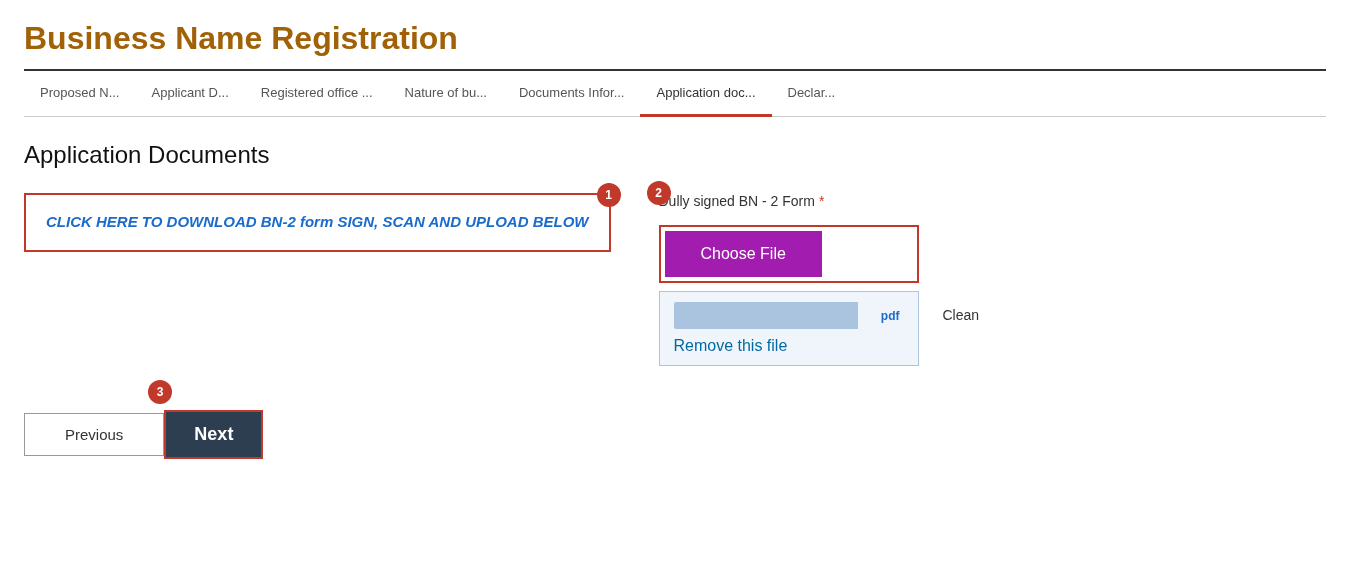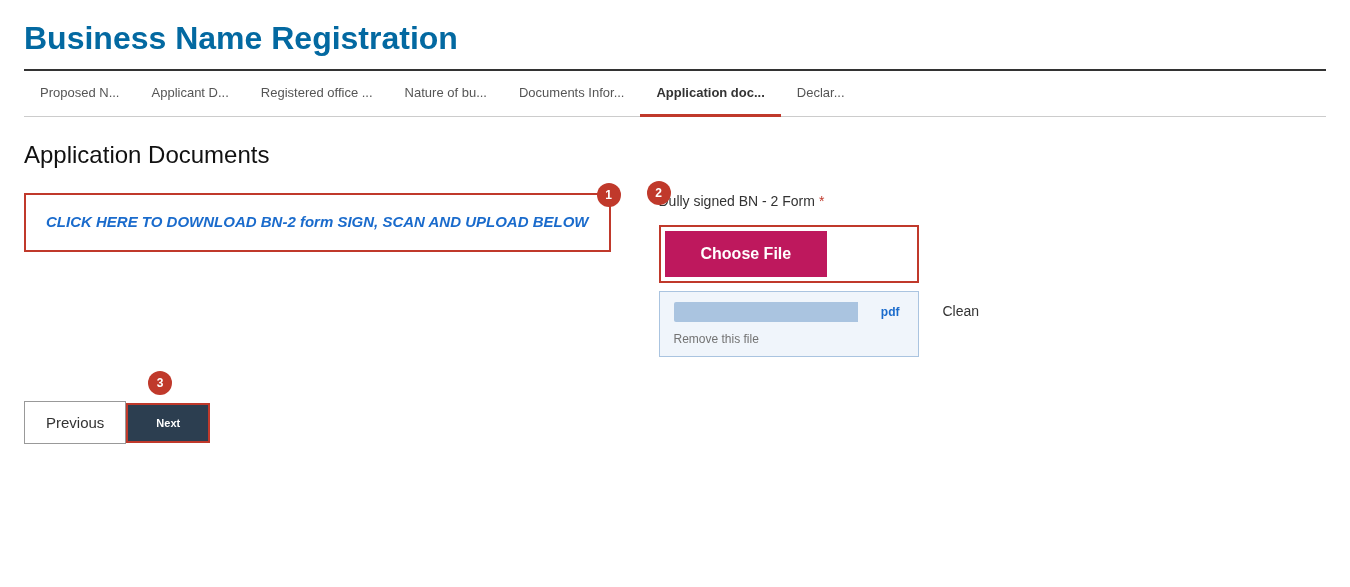--- a/index.html
+++ b/index.html
@@ -1,36 +1,36 @@
 <!DOCTYPE html>
 <html><head>
   <meta charset="utf-8">
   <style>
     * { box-sizing: border-box; margin: 0; padding: 0; }
     body { font-family: Arial, sans-serif; background: #fff; color: #333; font-size: 14px; }
 
     .page-wrapper { max-width: 1350px; margin: 0 auto; padding: 0 24px; }
 
-    .page-title { font-size: 32px; font-weight: 700; color: #0369a1; padding: 20px 0 12px 0; border-bottom: 2px solid #333; }
+    .page-title { font-size: 32px; font-weight: 700; color: #a16207; padding: 20px 0 12px 0; border-bottom: 2px solid #333; }
 
     .tabs { display: flex; border-bottom: 1px solid #ccc; margin-top: 0; }
     .tab-item {
       padding: 14px 16px;
       font-size: 13px;
       color: #555;
       cursor: pointer;
       white-space: nowrap;
       border-bottom: 3px solid transparent;
       margin-bottom: -1px;
       text-align: center;
     }
     .tab-item.active {
       color: #333;
       border-bottom: 3px solid #c0392b;
-      font-weight: 700;
+      font-weight: 400;
     }
 
     .content-area { padding: 24px 0; }
 
     .section-title { font-size: 24px; font-weight: 400; margin-bottom: 24px; color: #111; }
 
     .form-row { display: flex; align-items: flex-start; gap: 48px; margin-bottom: 24px; }
 
     
     .download-box {
@@ -70,50 +70,50 @@
     .upload-label { font-size: 14px; color: #333; margin-bottom: 6px; }
     .required-star { color: #c0392b; margin-left: 4px; }
 
     .choose-file-box {
       border: 2px solid #c0392b;
       padding: 4px;
       display: inline-block;
       position: relative;
     }
     .choose-file-btn {
-      background: #be185d;
+      background: #a21caf;
       color: #fff;
       border: none;
       padding: 14px 36px;
       font-size: 16px;
-      font-weight: 700;
+      font-weight: 400;
       cursor: pointer;
       display: block;
     }
 
     .file-preview {
       border: 1px solid #aac4e0;
       background: #f0f5fb;
       padding: 10px 14px;
       min-width: 260px;
       max-width: 300px;
     }
     .file-name-bar {
-      height: 20px;
+      height: 27px;
       background: linear-gradient(to right, #aac4e0 80%, transparent 80%);
       border-radius: 2px;
       margin-bottom: 8px;
       position: relative;
       display: flex;
       align-items: center;
       justify-content: flex-end;
       padding-right: 4px;
     }
     .file-ext { font-size: 12px; color: #1a6bcc; font-weight: 600; }
-    .remove-link { color: #737373; font-size: 12px; cursor: pointer; text-decoration: none; }
+    .remove-link { color: #0369a1; font-size: 16px; cursor: pointer; text-decoration: none; }
 
     .clean-label { font-size: 14px; color: #333; align-self: center; margin-top: 39px; }
 
     .step2-badge {
       position: absolute;
       top: -12px;
       left: -12px;
       width: 24px;
       height: 24px;
       background: #c0392b;
@@ -140,31 +140,31 @@
       display: flex;
       align-items: center;
       justify-content: center;
       font-size: 12px;
       font-weight: 700;
     }
     .btn-previous {
       border: 1px solid #999;
       background: #fff;
       color: #333;
-      padding: 12px 21px;
+      padding: 12px 40px;
       font-size: 15px;
       cursor: pointer;
       text-align: right;
     }
     .btn-next {
       background: #2c3e50;
       color: #fff;
       border: 2px solid #c0392b;
       padding: 12px 28px;
-      font-size: 11px;
+      font-size: 18px;
       font-weight: 600;
       cursor: pointer;
     }
   </style>
 </head>
 <body>
 
 <div class="page-wrapper">
 
   <h1 class="page-title">Business Name Registration</h1>

